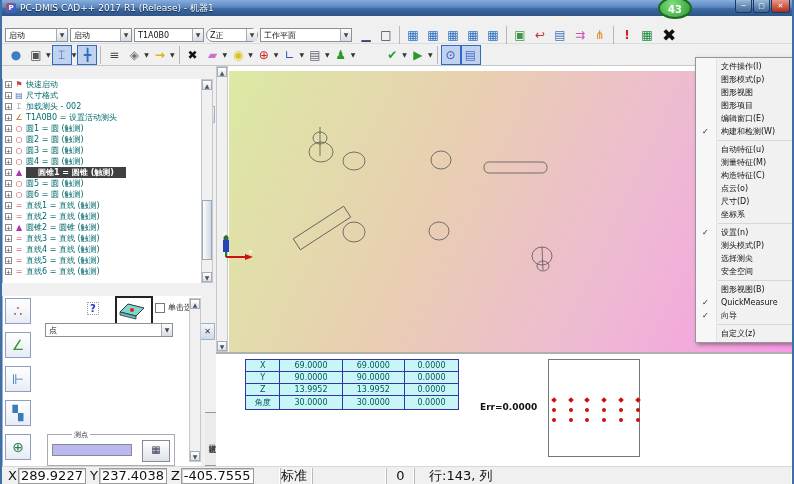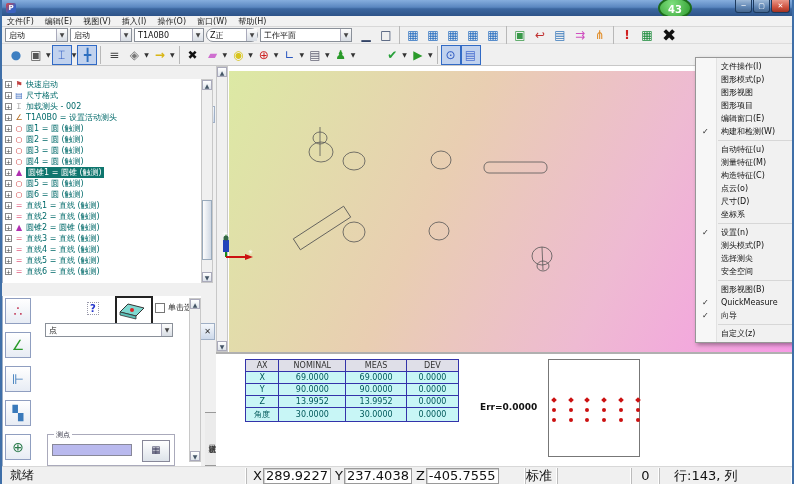--- a/index.html
+++ b/index.html
@@ -48,38 +48,38 @@
   .panel-title{position:absolute;left:0;height:17px;background:linear-gradient(#f4f7fb,#cdd9ea);
     border:1px solid #9fafc5;font-size:8px;color:#223;display:flex;align-items:center;
     padding:0 3px;box-sizing:border-box;width:213px;margin-top:40px;}
   .panel-title .x{margin-left:auto;color:#333;font-size:8px;}
   .tree{position:absolute;left:0;top:79px;width:199px;height:204px;background:#fff;
     border-left:1px solid #9fafc5;overflow:hidden;box-sizing:border-box;}
   .trow{height:11px;display:flex;align-items:center;font-size:8px;color:#006a6a;white-space:nowrap;padding-left:2px;}
   .trow .exp{width:7px;height:7px;border:1px solid #888;background:#fff;color:#444;font-size:6px;
     line-height:6px;text-align:center;margin-right:2px;flex:0 0 7px;box-sizing:border-box;}
   .trow .ticn{width:10px;text-align:center;font-size:8px;margin-right:2px;flex:0 0 10px;}
-  .trow.sel .txt{background:#0f766e;color:#fff;padding:0 2px;}
+  .trow.sel .txt{background:#404040;color:#fff;padding:0 12px;font-weight:bold;}
   .vscroll{position:absolute;width:12px;background:#f0f0f0;border:1px solid #c8c8c8;box-sizing:border-box;}
   .sarw{width:10px;height:10px;background:linear-gradient(#fff,#dde3ea);border:1px solid #aab;
     font-size:6px;color:#456;text-align:center;line-height:9px;box-sizing:border-box;}
   .sthumb{width:10px;background:linear-gradient(90deg,#fdfdfd,#cfd8e4);border:1px solid #9ab;box-sizing:border-box;}
   
   .qs-body{position:absolute;left:0;top:296px;width:199px;height:170px;background:#fff;
     border-left:1px solid #9fafc5;box-sizing:border-box;}
   .qsicons{position:absolute;left:2px;top:2px;width:28px;}
   .qsbtn{width:26px;height:26px;border:1px solid #8f9ec0;background:linear-gradient(#ffffff,#e7ecf4);
     margin-bottom:8px;display:flex;align-items:center;justify-content:center;font-size:14px;box-sizing:border-box;}
   .qmark{position:absolute;left:84px;top:6px;color:#2233cc;font-weight:bold;font-size:10px;border:1px dotted #99a;padding:0 2px;}
   .plane-btn{position:absolute;left:112px;top:0px;width:34px;height:28px;border:2px solid #222;background:#fff;}
   .chk{position:absolute;left:152px;top:6px;font-size:8px;color:#222;display:flex;align-items:center;}
   .chk .box{width:8px;height:8px;border:1px solid #777;background:#fff;margin-right:3px;}
   .qs-combo{position:absolute;left:42px;top:27px;width:128px;}
   .group{position:absolute;left:44px;top:138px;width:126px;height:30px;border:1px solid #aab;}
-  .group .lbl{position:absolute;left:6px;top:-5px;background:#fff;font-size:7px;color:#334;padding:0 2px;}
+  .group .lbl{position:absolute;left:24px;top:-5px;background:#fff;font-size:7px;color:#334;padding:0 2px;}
   .group input{position:absolute;left:4px;top:9px;width:80px;height:12px;background:#b9b9ee;
     border:1px solid #889;font-size:8px;box-sizing:border-box;}
   .group .gbtn{position:absolute;left:94px;top:5px;width:26px;height:20px;border:1px solid #889;
     background:linear-gradient(#fff,#dde3ea);font-size:10px;color:#335;text-align:center;line-height:18px;}
   .vtab{position:absolute;left:203px;top:412px;width:13px;height:54px;background:#ebebeb;
     border:1px solid #999;border-left:none;font-size:7.5px;color:#333;writing-mode:vertical-rl;
     text-align:center;box-sizing:border-box;}
   
   .cad{position:absolute;left:214px;top:66px;width:580px;height:286px;background:#fff;overflow:hidden;}
   .cad .grad{position:absolute;left:13px;top:5px;right:0;bottom:0;
@@ -111,37 +111,29 @@
   .mi .ck{position:absolute;left:6px;top:0;font-size:8px;color:#222;}
   .msep{height:1px;background:#d7d7d7;margin:2px 2px 2px 22px;}
 </style>
 </head>
 <body>
 
 <div id="screen">
 
   <div class="titlebar">
     <div class="app-icon">P</div>
+    <span class="title">PC-DMIS CAD++ 2017 R1 (Release) - 机器1</span>
     <div class="badge">43</div>
     <div class="winbtns">
       <div class="winbtn">─</div>
       <div class="winbtn">▢</div>
       <div class="winbtn close">✕</div>
     </div>
   </div>
 
-  <div class="menubar" id="menubar">
-      <span>文件(F)</span>
-      <span>编辑(E)</span>
-      <span>视图(V)</span>
-      <span>插入(I)</span>
-      <span>操作(O)</span>
-      <span>窗口(W)</span>
-      <span>帮助(H)</span>
-    </div>
 
   <div class="combobar" id="combobar">
       <div class="combo" style="width: 63px;">
         <span class="val">启动</span>
         <span class="arw">▼</span>
       </div>
       <div class="combo" style="width: 62px;">
         <span class="val">启动</span>
         <span class="arw">▼</span>
       </div>
@@ -387,26 +379,20 @@
         <ellipse cx="223" cy="165" rx="10" ry="9" fill="none" stroke="#555" stroke-width="0.8"></ellipse>
         <line x1="326" y1="181" x2="327" y2="204" fill="none" stroke="#555" stroke-width="0.8"></line>
         <ellipse cx="326" cy="190" rx="10" ry="9" fill="none" stroke="#555" stroke-width="0.8"></ellipse>
         <ellipse cx="327" cy="200" rx="6" ry="5" fill="none" stroke="#555" stroke-width="0.8"></ellipse>
       </svg>
   </div>
 
   <div class="report">
     <table class="rpt-table">
       <thead>
-        <tr id="rpt-cols">
-            <th>AX</th>
-            <th>NOMINAL</th>
-            <th>MEAS</th>
-            <th>DEV</th>
-          </tr>
       </thead>
       <tbody id="rpt-body">
           <tr>
             <td>X</td>
             <td>69.0000</td>
             <td>69.0000</td>
             <td>0.0000</td>
           </tr>
           <tr>
             <td>Y</td>
@@ -445,21 +431,20 @@
         <div class="dot" style="left: 3px; top: 58px;"></div>
         <div class="dot" style="left: 20px; top: 58px;"></div>
         <div class="dot" style="left: 36px; top: 58px;"></div>
         <div class="dot" style="left: 53px; top: 58px;"></div>
         <div class="dot" style="left: 70px; top: 58px;"></div>
         <div class="dot" style="left: 87px; top: 58px;"></div>
       </div>
   </div>
 
   <div class="statusbar">
-    <div class="scell" style="width:245px;padding-left:8px;font-size:12px;">就绪</div>
     <div class="scell" style="width:279px;padding-left:6px;">
       <span>X</span>
       <span class="sval">289.9227</span>
       <span>Y</span>
       <span class="sval">237.4038</span>
       <span>Z</span>
       <span class="sval">-405.7555</span>
     </div>
     <div class="scell" style="width:32px;overflow:hidden;">标准</div>
     <div class="scell" style="width:74px;"></div>

